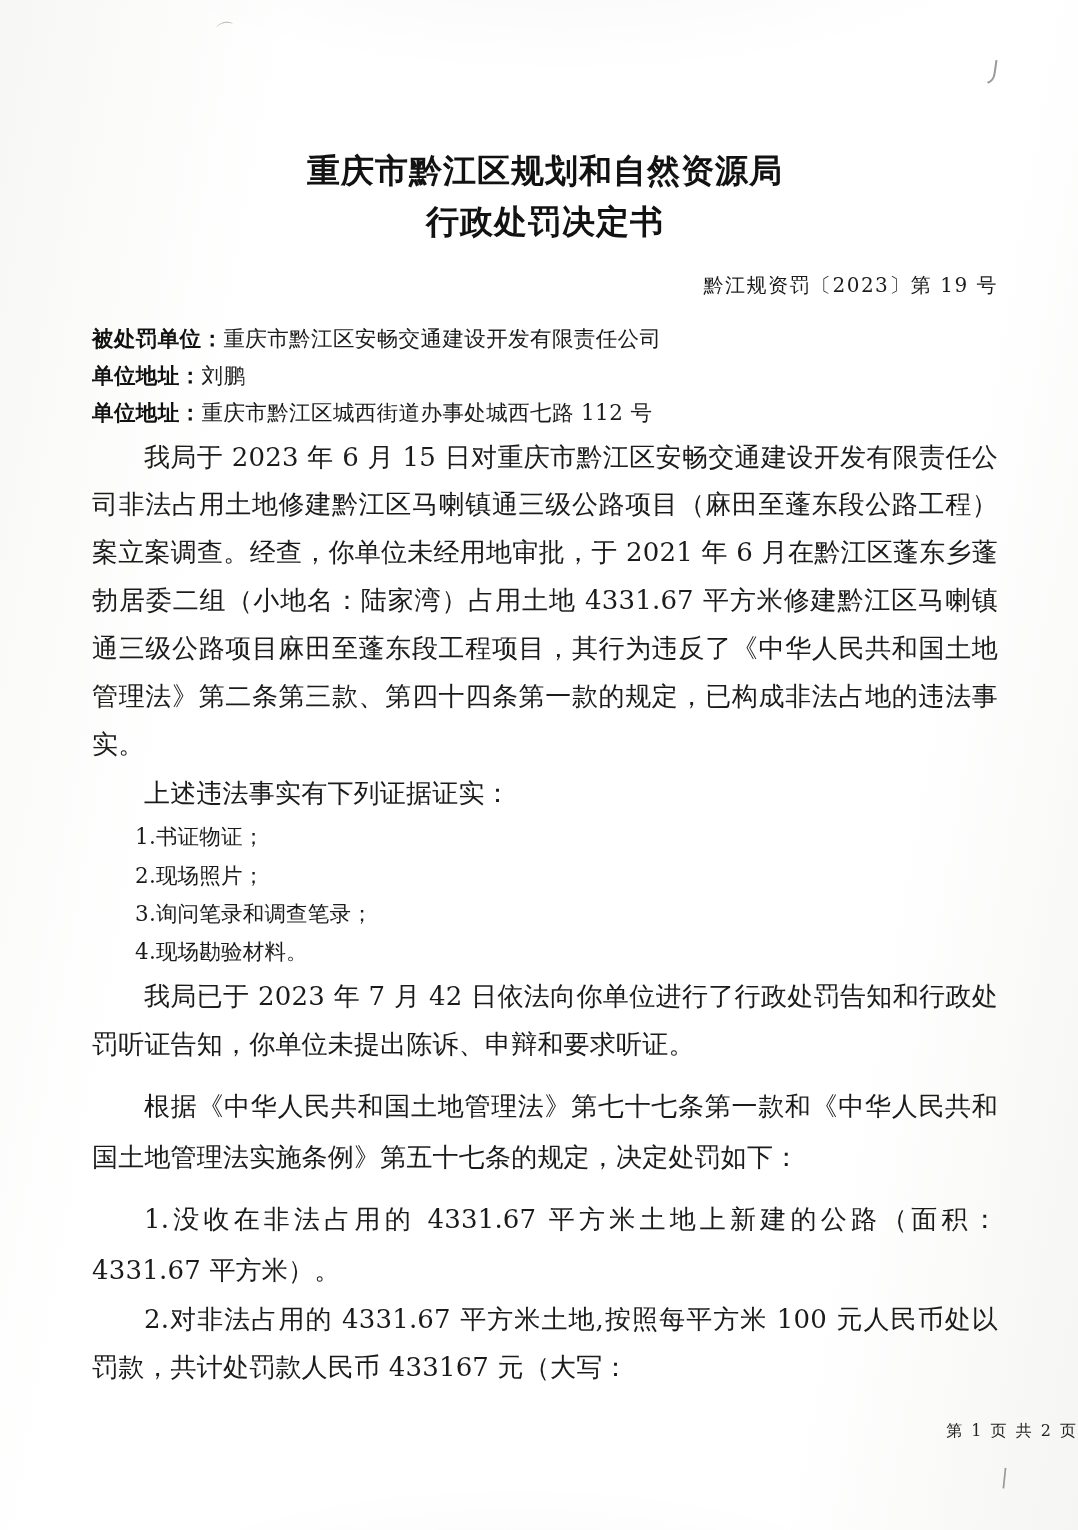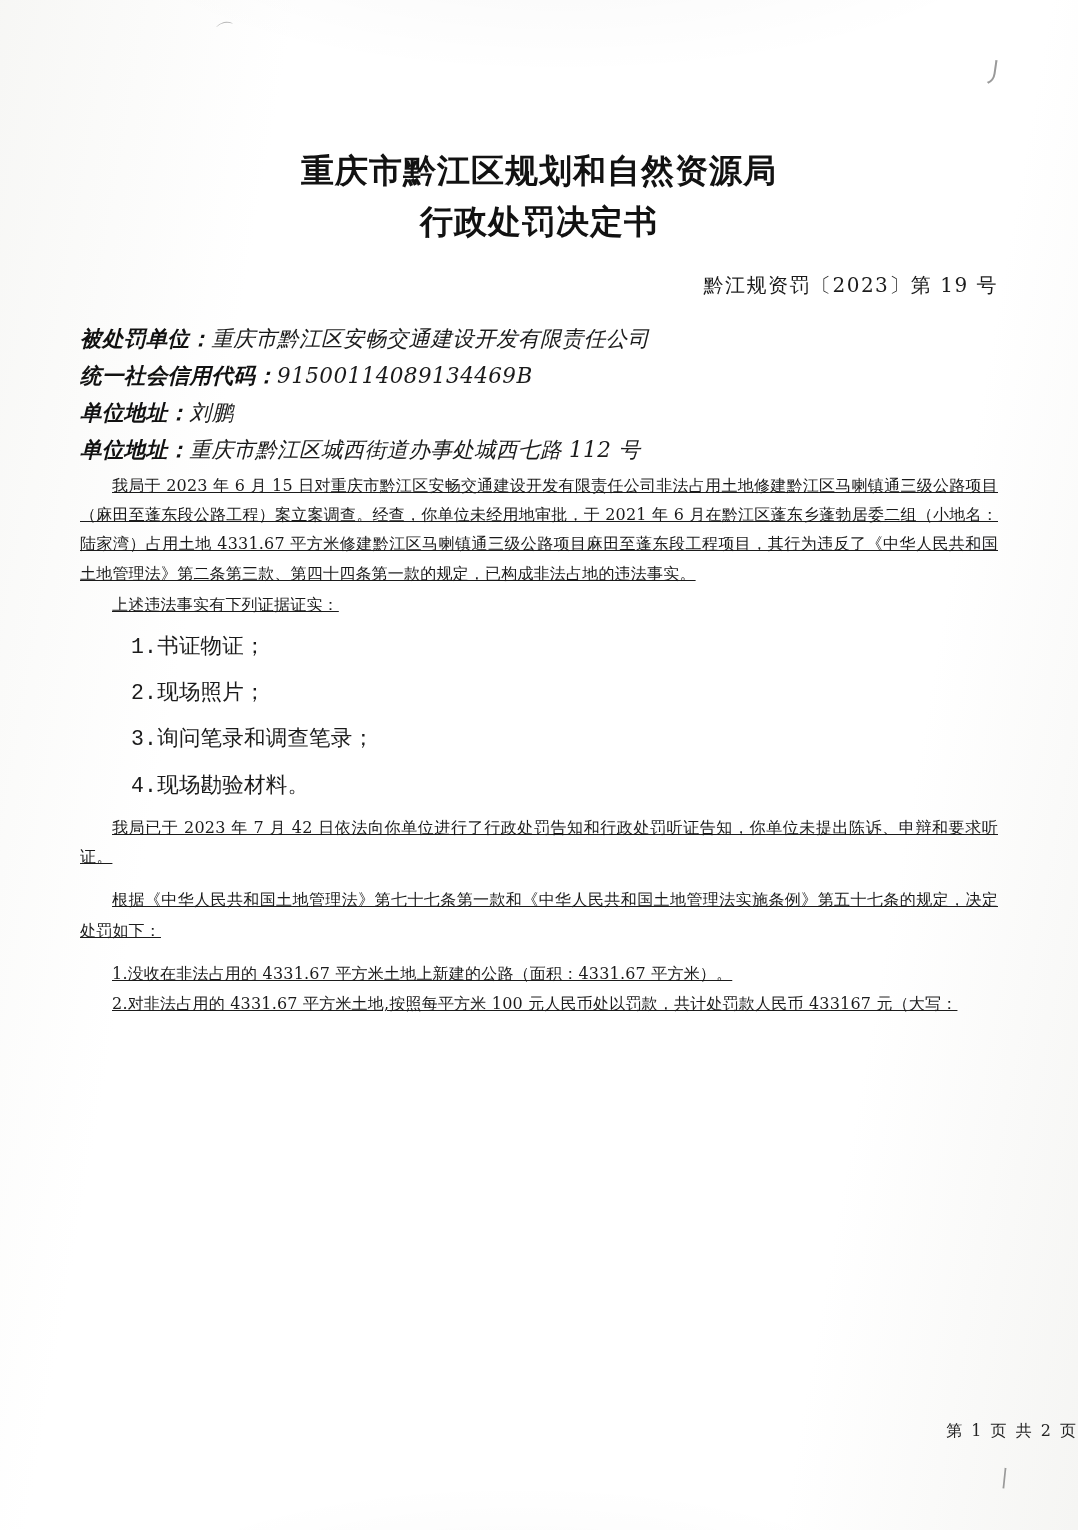--- a/index.html
+++ b/index.html
@@ -29,21 +29,21 @@
     position: absolute;
     inset: 0;
     pointer-events: none;
     background:
       radial-gradient(ellipse 700px 240px at 52% -6%, rgba(0,0,0,0.035), rgba(0,0,0,0) 70%),
       radial-gradient(ellipse 600px 200px at 48% 106%, rgba(0,0,0,0.03), rgba(0,0,0,0) 70%);
   }
 
   .doc-body {
     position: absolute;
-    left: 0;
+    left: 12px;
     right: 0;
     top: 0;
     padding: 0 80px;
   }
 
   .title-block {
     text-align: center;
     margin-top: 148px;
   }
   .title-line-1,
@@ -68,56 +68,53 @@
   }
 
   .fields {
     margin-top: 22px;
   }
   .field-row {
     font-size: 21.5px;
     line-height: 1.72;
     letter-spacing: 0.4px;
     white-space: nowrap;
-    font-style: italic;
   }
   .field-label {
     font-family: "DejaVu Sans", "Liberation Sans", sans-serif;
     font-weight: bold;
     font-size: 21.5px;
     color: #111;
   }
   .field-value {
     font-size: 21.5px;
     color: #1b1b1b;
   }
 
   .para {
-    font-size: 16px;
+    font-size: 26px;
     line-height: 1.84;
     letter-spacing: 0.2px;
     text-align: justify;
     text-align-last: left;
     text-indent: 2em;
     margin: 0;
-    text-decoration: underline;
   }
   .para.first {
     margin-top: 2px;
   }
   .para.tight {
     margin-top: 2px;
   }
   .list-item {
     font-size: 21.5px;
     line-height: 1.78;
     letter-spacing: 0.2px;
     text-indent: 2em;
-    margin: 8px;
-    font-family: Liberation Mono, monospace;
+    margin: 0;
   }
   .para.spaced {
     margin-top: 12px;
     line-height: 1.95;
   }
 
   .footer {
     position: absolute;
     left: 0;
     right: 0;
@@ -169,23 +166,20 @@
     <div class="title-block">
       <div class="title-line-1">重庆市黔江区规划和自然资源局</div>
       <div class="title-line-2">行政处罚决定书</div>
     </div>
 
     <div class="doc-number">黔江规资罚〔2023〕第 19 号</div>
 
     <div class="fields">
       <div class="field-row">
         <span class="field-label">被处罚单位：</span><span class="field-value">重庆市黔江区安畅交通建设开发有限责任公司</span>
-      </div>
-      <div class="field-row">
-        <span class="field-label">统一社会信用代码：</span><span class="field-value">91500114089134469B</span>
       </div>
       <div class="field-row">
         <span class="field-label">单位地址：</span><span class="field-value">刘鹏</span>
       </div>
       <div class="field-row">
         <span class="field-label">单位地址：</span><span class="field-value">重庆市黔江区城西街道办事处城西七路 112 号</span>
       </div>
     </div>
 
     <p class="para first">我局于 2023 年 6 月 15 日对重庆市黔江区安畅交通建设开发有限责任公司非法占用土地修建黔江区马喇镇通三级公路项目（麻田至蓬东段公路工程）案立案调查。经查，你单位未经用地审批，于 2021 年 6 月在黔江区蓬东乡蓬勃居委二组（小地名：陆家湾）占用土地 4331.67 平方米修建黔江区马喇镇通三级公路项目麻田至蓬东段工程项目，其行为违反了《中华人民共和国土地管理法》第二条第三款、第四十四条第一款的规定，已构成非法占地的违法事实。</p>

